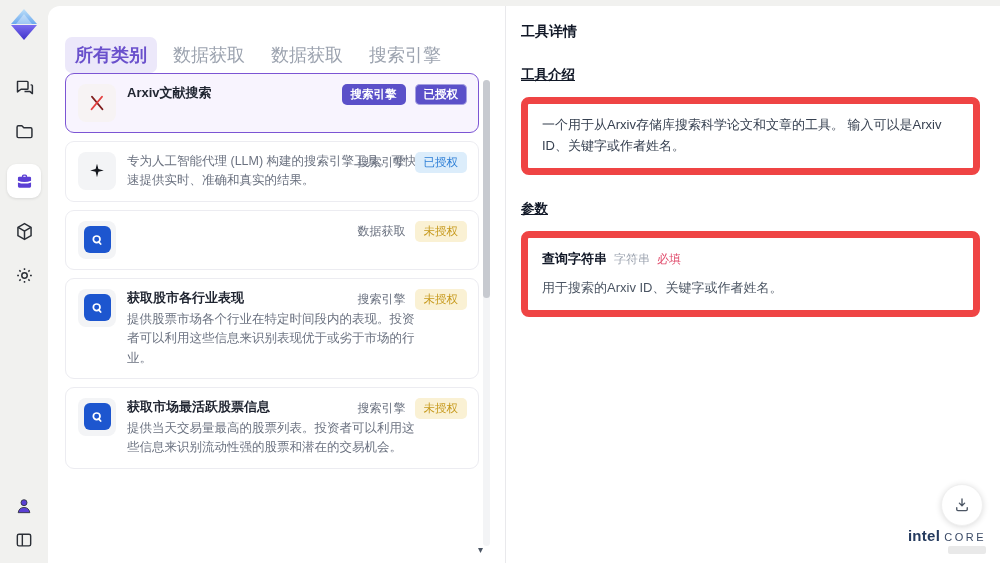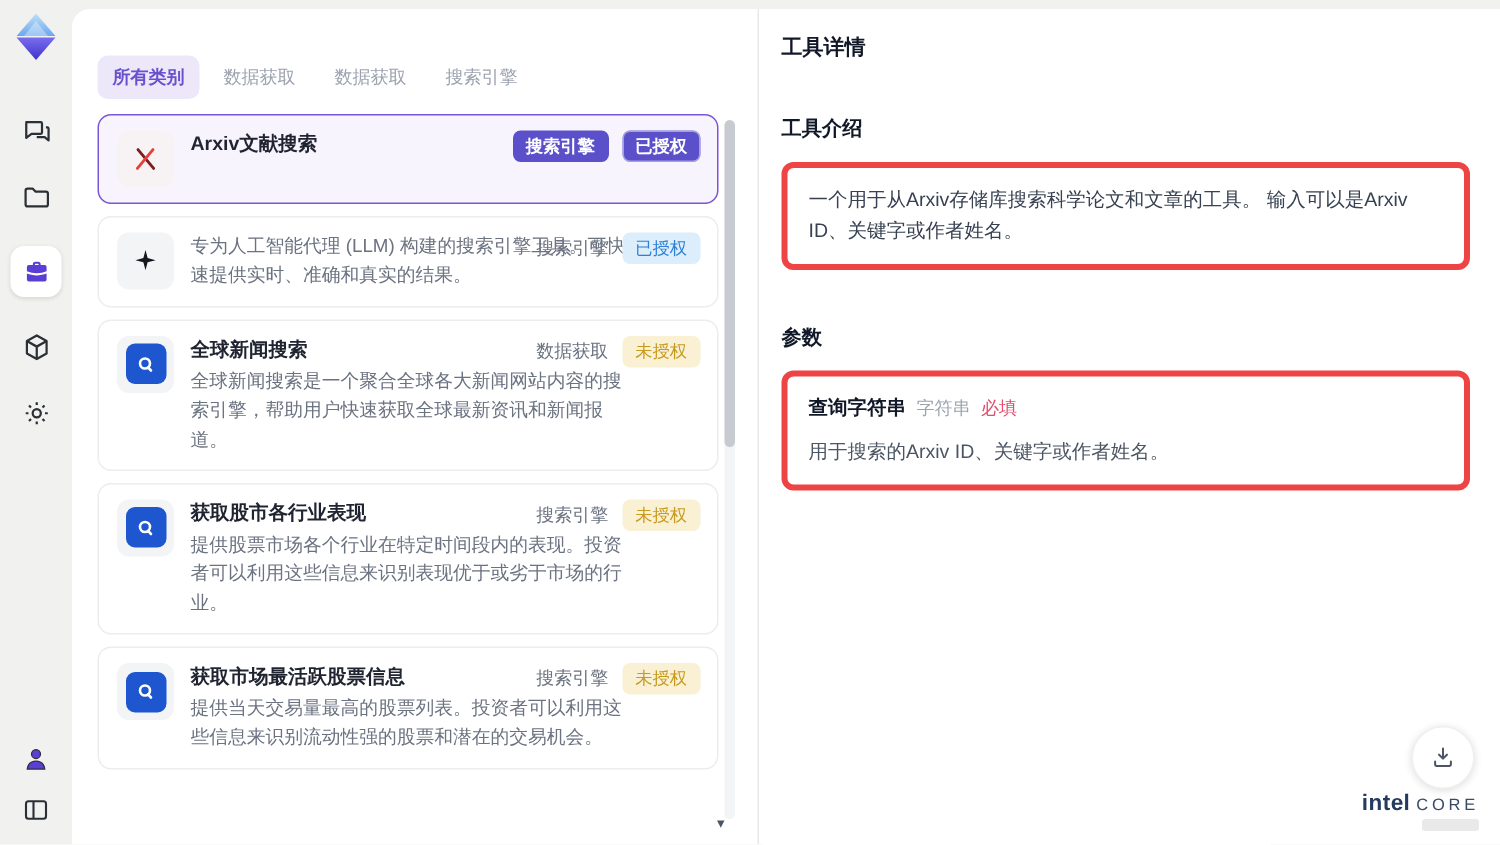--- a/index.html
+++ b/index.html
@@ -25,24 +25,24 @@
   .side-bottom { margin-top:auto; display:flex; flex-direction:column; align-items:center; gap:12px; }
   
   .main {
     position:absolute; left:48px; top:6px; right:0; bottom:0;
     background:#fff; border-top-left-radius:12px; display:flex; overflow:hidden;
   }
   .list-pane { width:457px; position:relative; padding:16px 0 0 17px; }
   .pane-title { font-size:15px; font-weight:bold; color:#111827; }
   .tabs { display:flex; gap:6px; margin-top:15px; }
   .tab {
-    font-size:12px; color:#9ca3af; padding:6px 10px; border-radius:7px; cursor:pointer; white-space:nowrap;
+    font-size:18px; color:#9ca3af; padding:6px 10px; border-radius:7px; cursor:pointer; white-space:nowrap;
   }
   .tab.active { background:#ece8fa; color:#6a50cc; font-weight:bold; }
-  .tools { margin-top:10px; width:414px; display:flex; flex-direction:column; gap:8px; }
+  .tools { width:414px; display:flex; flex-direction:column; gap:8px; }
   .tool-card {
     position:relative; background:#fff; border:1px solid #ececf1; border-radius:9px;
     padding:10px 12px; display:flex; gap:11px; cursor:pointer;
   }
   .tool-card.selected { background:#f8f4fe; border:1.5px solid #7c55d4; }
   .tool-icon {
     flex:0 0 38px; width:38px; height:38px; border-radius:8px; background:#f3f4f6;
     display:flex; align-items:center; justify-content:center;
   }
   .tool-icon.arxiv { background:#f7f3f4; }
@@ -66,23 +66,23 @@
     background:#f3f4f6; border-radius:4px;
   }
   .scroll-thumb { position:absolute; left:0; top:0; width:7px; height:218px; background:#c7cad0; border-radius:4px; cursor:pointer; }
   .scroll-arrow {
     position:absolute; left:430px; top:538px; font-size:10px; color:#4b5563; cursor:pointer;
     font-family:"DejaVu Sans", sans-serif;
   }
   
   .detail-pane { flex:1; border-left:1px solid #e9e9ec; padding:17px 20px 16px 15px; position:relative; }
   .detail-title { font-size:14px; font-weight:bold; color:#111827; }
-  .section-h { font-size:13.5px; font-weight:bold; color:#111827; margin-top:36px; }
+  .section-h { font-size:13.5px; font-weight:bold; color:#111827; margin-top:25px;text-decoration:underline; }
   .info-box {
-    margin-top:13px; border:4px solid #ef4444; border-radius:8px;
+    margin-top:13px; border:7px solid #ef4444; border-radius:8px;
     padding:11px 14px; font-size:13px; color:#374151; line-height:1.6; background:#fff;
   }
   .param-line1 { display:flex; align-items:flex-end; gap:7px; }
   .param-name { font-size:13px; font-weight:bold; color:#111827; }
   .param-type { font-size:12px; color:#9ca3af; }
   .param-required { font-size:12px; color:#e14d6d; }
   .param-desc { margin-top:9px; font-size:13px; color:#4b5563; }
   
   .fab {
     position:absolute; right:17px; bottom:37px; width:42px; height:42px; border-radius:50%;
@@ -209,24 +209,20 @@
 
       <article class="tool-card">
         <div class="tool-icon">
           <div class="blue-chip">
             <svg width="16" height="16" viewBox="0 0 24 24" fill="none" stroke="#fff" stroke-width="2.6" stroke-linecap="round">
               <circle cx="11.5" cy="11" r="5"></circle>
                 <path d="M14.5 14.8l3 3.2"></path>
             </svg>
           </div>
         </div>
-        <div class="tool-body">
-          <div class="tool-name">全球新闻搜索</div>
-          <div class="tool-desc">全球新闻搜索是一个聚合全球各大新闻网站内容的搜索引擎，帮助用户快速获取全球最新资讯和新闻报道。</div>
-        </div>
         <div class="badges">
           <span class="cat-plain">数据获取</span>
           <span class="pill yellow">未授权</span>
         </div>
       </article>
 
       <article class="tool-card">
         <div class="tool-icon">
           <div class="blue-chip">
             <svg width="16" height="16" viewBox="0 0 24 24" fill="none" stroke="#fff" stroke-width="2.6" stroke-linecap="round">

